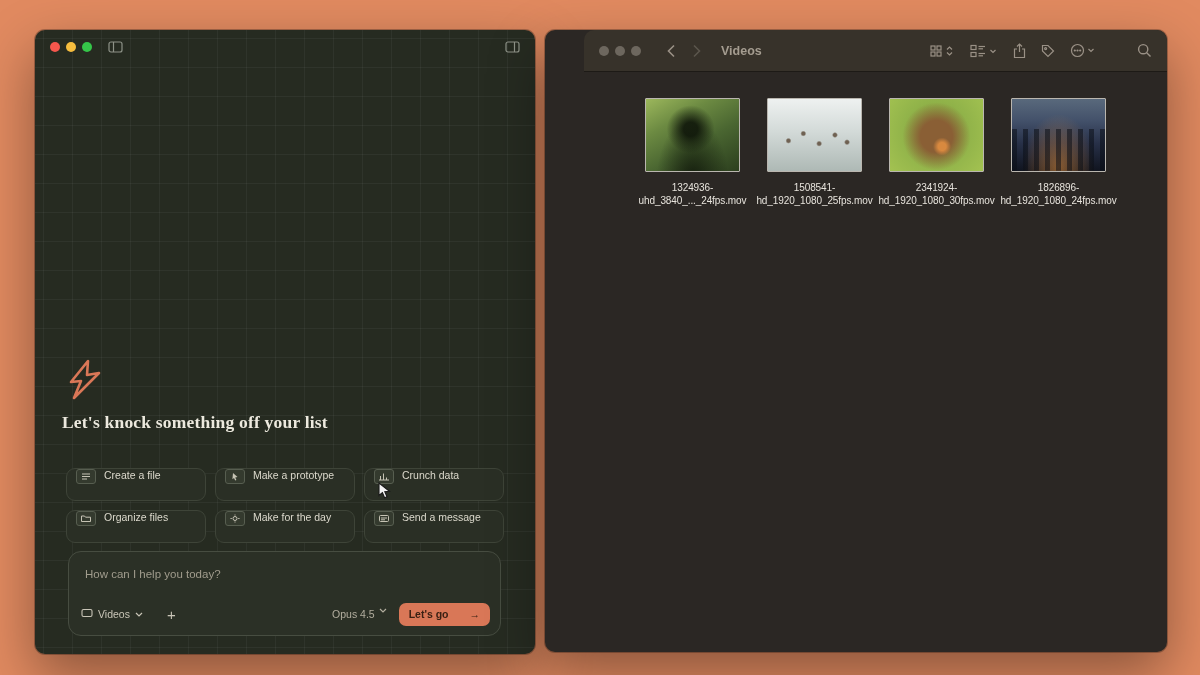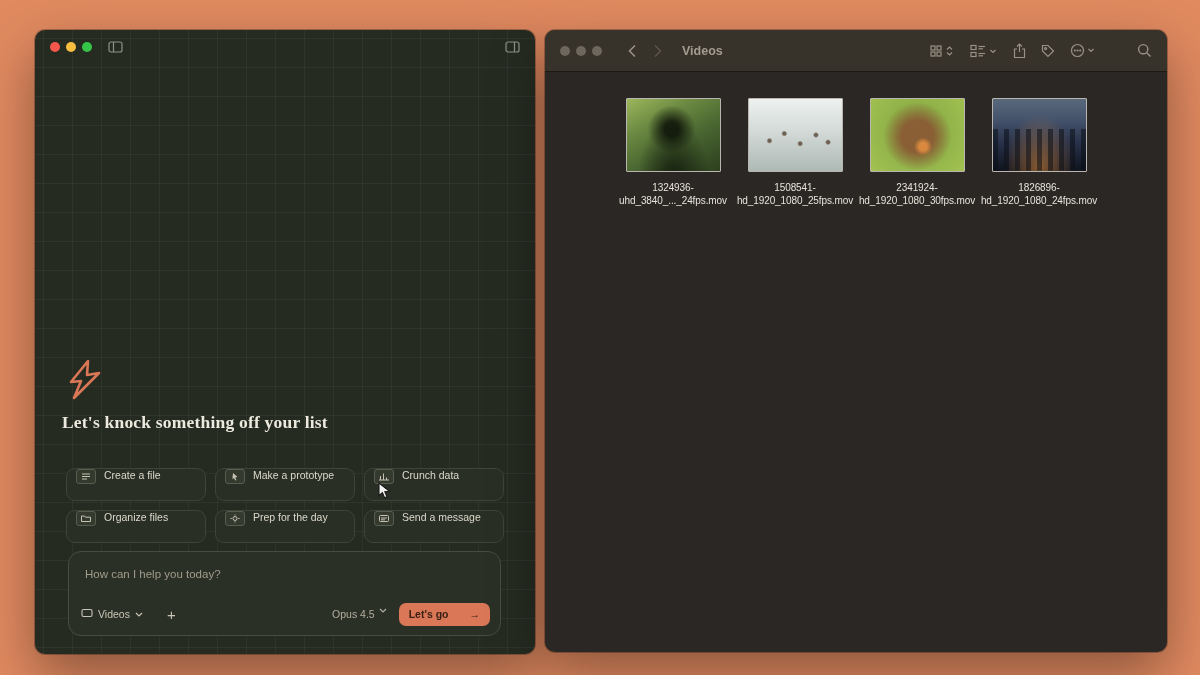--- a/index.html
+++ b/index.html
@@ -2,21 +2,21 @@
 <html><head>
 <meta charset="utf-8">
 <style>
   * { margin:0; padding:0; box-sizing:border-box; }
   html,body { width:1200px; height:675px; overflow:hidden; }
   body {
     background:#e18a60;
     font-family:"Liberation Sans", sans-serif;
     position:relative;
   }
-  .win { position:absolute; border-radius:10px; box-shadow:0 22px 55px rgba(0,0,0,0.38), 0 0 0 1px rgba(0,0,0,0.25); }
+  .win { position:absolute; border-radius:10px; box-shadow:0 22px 55px rgba(0,0,0,0.38), 0 0 0 1px rgba(0,0,0,0.25);padding-left:39px; }
 
   
   .claude-win {
     left:35px; top:30px; width:500px; height:624px;
     background-color:#262b21;
     background-image:
       linear-gradient(rgba(255,255,255,0.045) 1px, transparent 1px),
       linear-gradient(90deg, rgba(255,255,255,0.045) 1px, transparent 1px);
     background-size:29px 29px;
     background-position:8px 8px;
@@ -209,21 +209,21 @@
     <button class="action-btn">
       <span class="mini-card">
         <svg width="12" height="9" viewBox="0 0 12 9" stroke="#c6c3b4" stroke-width="1" fill="none">
           <circle cx="6" cy="4.5" r="2"></circle>
             <line x1="6" y1="0.5" x2="6" y2="1.5"></line>
             <line x1="6" y1="7.5" x2="6" y2="8.5"></line>
             <line x1="1.5" y1="4.5" x2="2.8" y2="4.5"></line>
             <line x1="9.2" y1="4.5" x2="10.5" y2="4.5"></line>
         </svg>
       </span>
-      <span>Prep for the day</span>
+      <span>Make for the day</span>
     </button>
     <button class="action-btn">
       <span class="mini-card">
         <svg width="12" height="9" viewBox="0 0 12 9" stroke="#c6c3b4" stroke-width="1" fill="none">
           <rect x="1.5" y="1.5" width="9" height="6" rx="1"></rect>
             <line x1="3" y1="4" x2="9" y2="4"></line>
             <line x1="3" y1="5.8" x2="7" y2="5.8"></line>
         </svg>
       </span>
       <span>Send a message</span>

